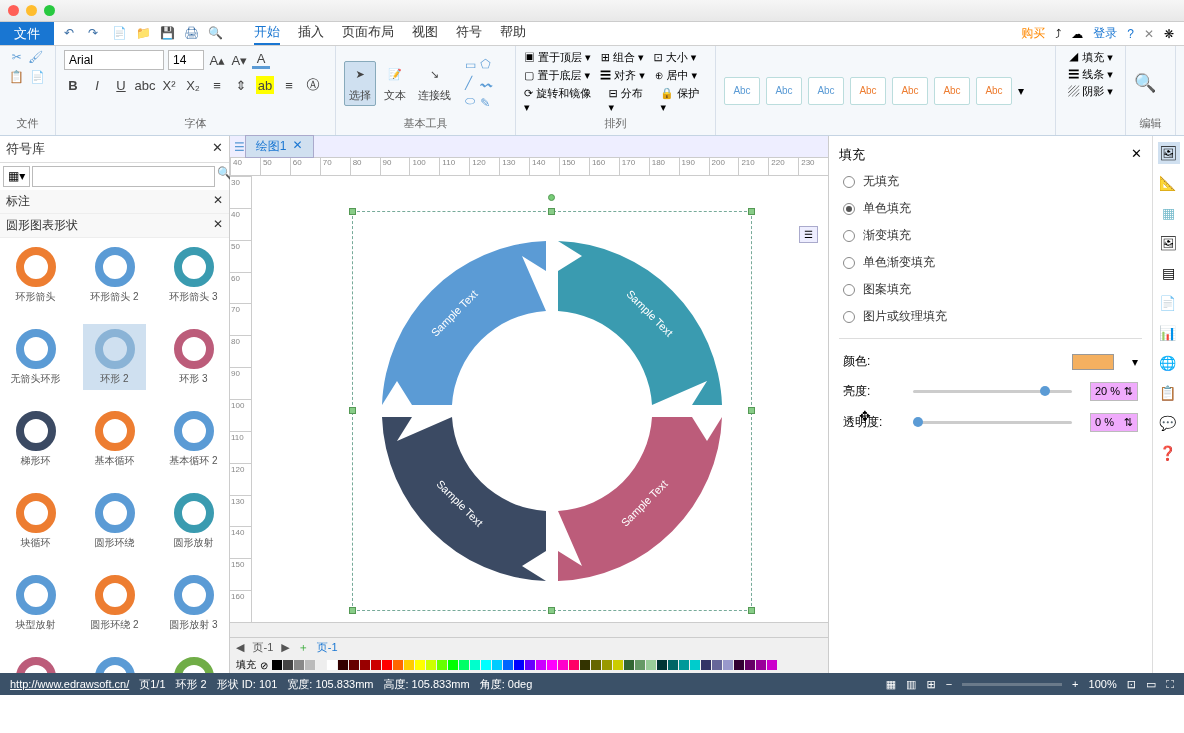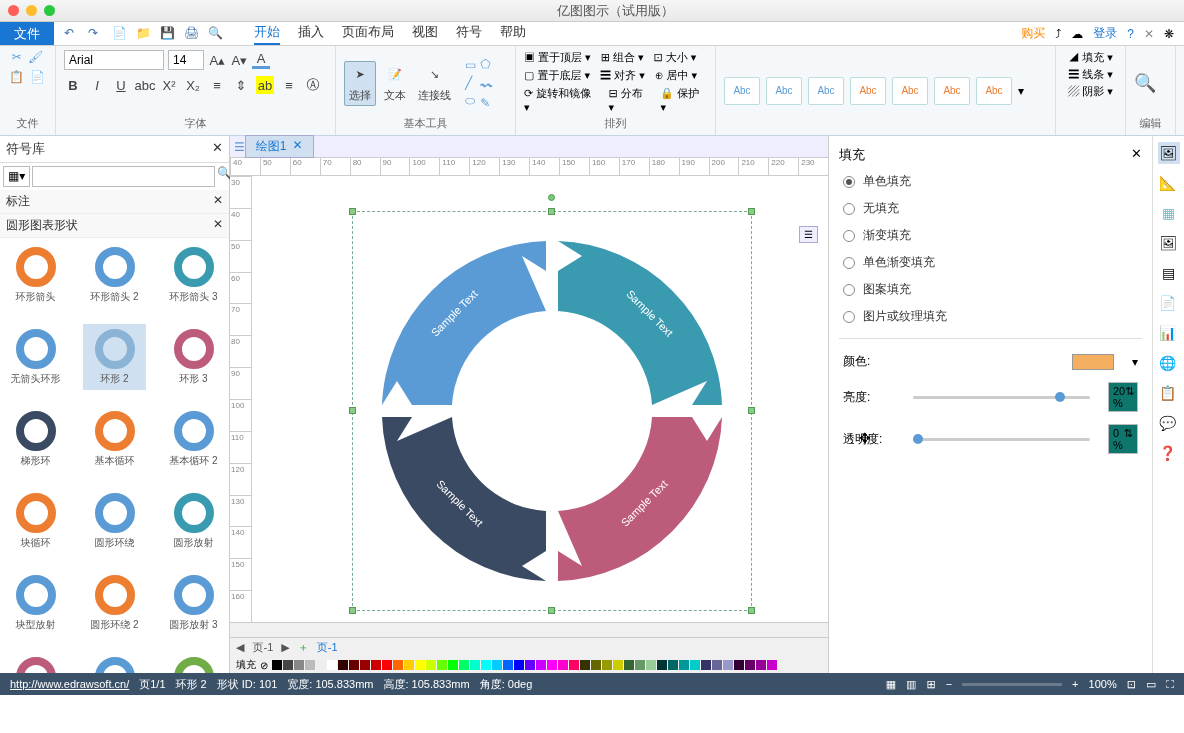--- a/index.html
+++ b/index.html
@@ -58,40 +58,39 @@
 .swatch { width:10px; height:10px; }
 .right-panel { width:356px; border-left:1px solid #ccc; display:flex; }
 .rp-content { flex:1; padding:6px 10px; }
 .rp-title { font-size:13px; padding:4px 0; display:flex; justify-content:space-between; }
 .fill-opt { display:flex; align-items:center; gap:8px; padding:5px 4px; font-size:12px; color:#333; }
 .radio { width:12px; height:12px; border:1px solid #888; border-radius:50%; display:inline-block; position:relative; }
 .radio.on::after { content:""; position:absolute; inset:2px; background:#555; border-radius:50%; }
 .prop-row { display:flex; align-items:center; gap:18px; padding:6px 4px; font-size:12px; }
 .slider { flex:1; height:3px; background:#ccc; position:relative; border-radius:2px; }
 .slider .thumb { position:absolute; width:10px; height:10px; background:#5b9bd5; border-radius:50%; top:-4px; }
-.num-box { width:30px; border:1px solid #bbb; padding:2px 4px; font-size:11px; background:#0f766e; display:flex; justify-content:space-between; }
+.num-box { width:48px; border:1px solid #bbb; padding:2px 4px; font-size:11px; background:#f0abfc; display:flex; justify-content:space-between; }
 .color-chip { width:42px; height:16px; background:#f4b060; border:1px solid #999; }
 .rp-icons { width:32px; border-left:1px solid #ddd; display:flex; flex-direction:column; align-items:center; padding-top:6px; gap:8px; }
 .rp-icons div { width:22px; height:22px; display:flex; align-items:center; justify-content:center; font-size:14px; }
 .status { height:22px; background:#3b5168; color:#fff; display:flex; align-items:center; padding:0 10px; font-size:11px; gap:10px; }
 .status a { color:#fff; text-decoration:underline; }
 .status-right { margin-left:auto; display:flex; gap:10px; align-items:center; }
 .zoom-slider { width:100px; height:3px; background:#6a7a8a; position:relative; }
 .scroll-h { height:15px; background:#f0f0f0; border-top:1px solid #ccc; }
 </style>
 </head>
 <body>
 
 <div class="titlebar">
   <div class="tl-dots">
     <div class="dot r"></div>
     <div class="dot y"></div>
     <div class="dot g"></div>
   </div>
-  <div class="tl-title">亿图图示（试用版）</div>
 </div>
 
 <div class="menubar">
   <div class="file-btn">文件</div>
   <div class="qat">
     <span class="qat-icon">↶</span>
     <span class="qat-icon">↷</span>
     <span class="qat-icon">📄</span>
     <span class="qat-icon">📁</span>
     <span class="qat-icon">💾</span>
@@ -542,26 +541,26 @@
   </div>
 
   <div class="right-panel">
     <div class="rp-content">
       <div class="rp-title">
           <span>填充</span>
           <span>✕</span>
         </div>
       <div id="fill-opts">
           <div class="fill-opt">
+            <span class="radio "></span>
+            <span>无填充</span>
+          </div>
+          <div class="fill-opt">
             <span class="radio on"></span>
             <span>单色填充</span>
-          </div>
-          <div class="fill-opt">
-            <span class="radio "></span>
-            <span>无填充</span>
           </div>
           <div class="fill-opt">
             <span class="radio "></span>
             <span>渐变填充</span>
           </div>
           <div class="fill-opt">
             <span class="radio "></span>
             <span>单色渐变填充</span>
           </div>
           <div class="fill-opt">

